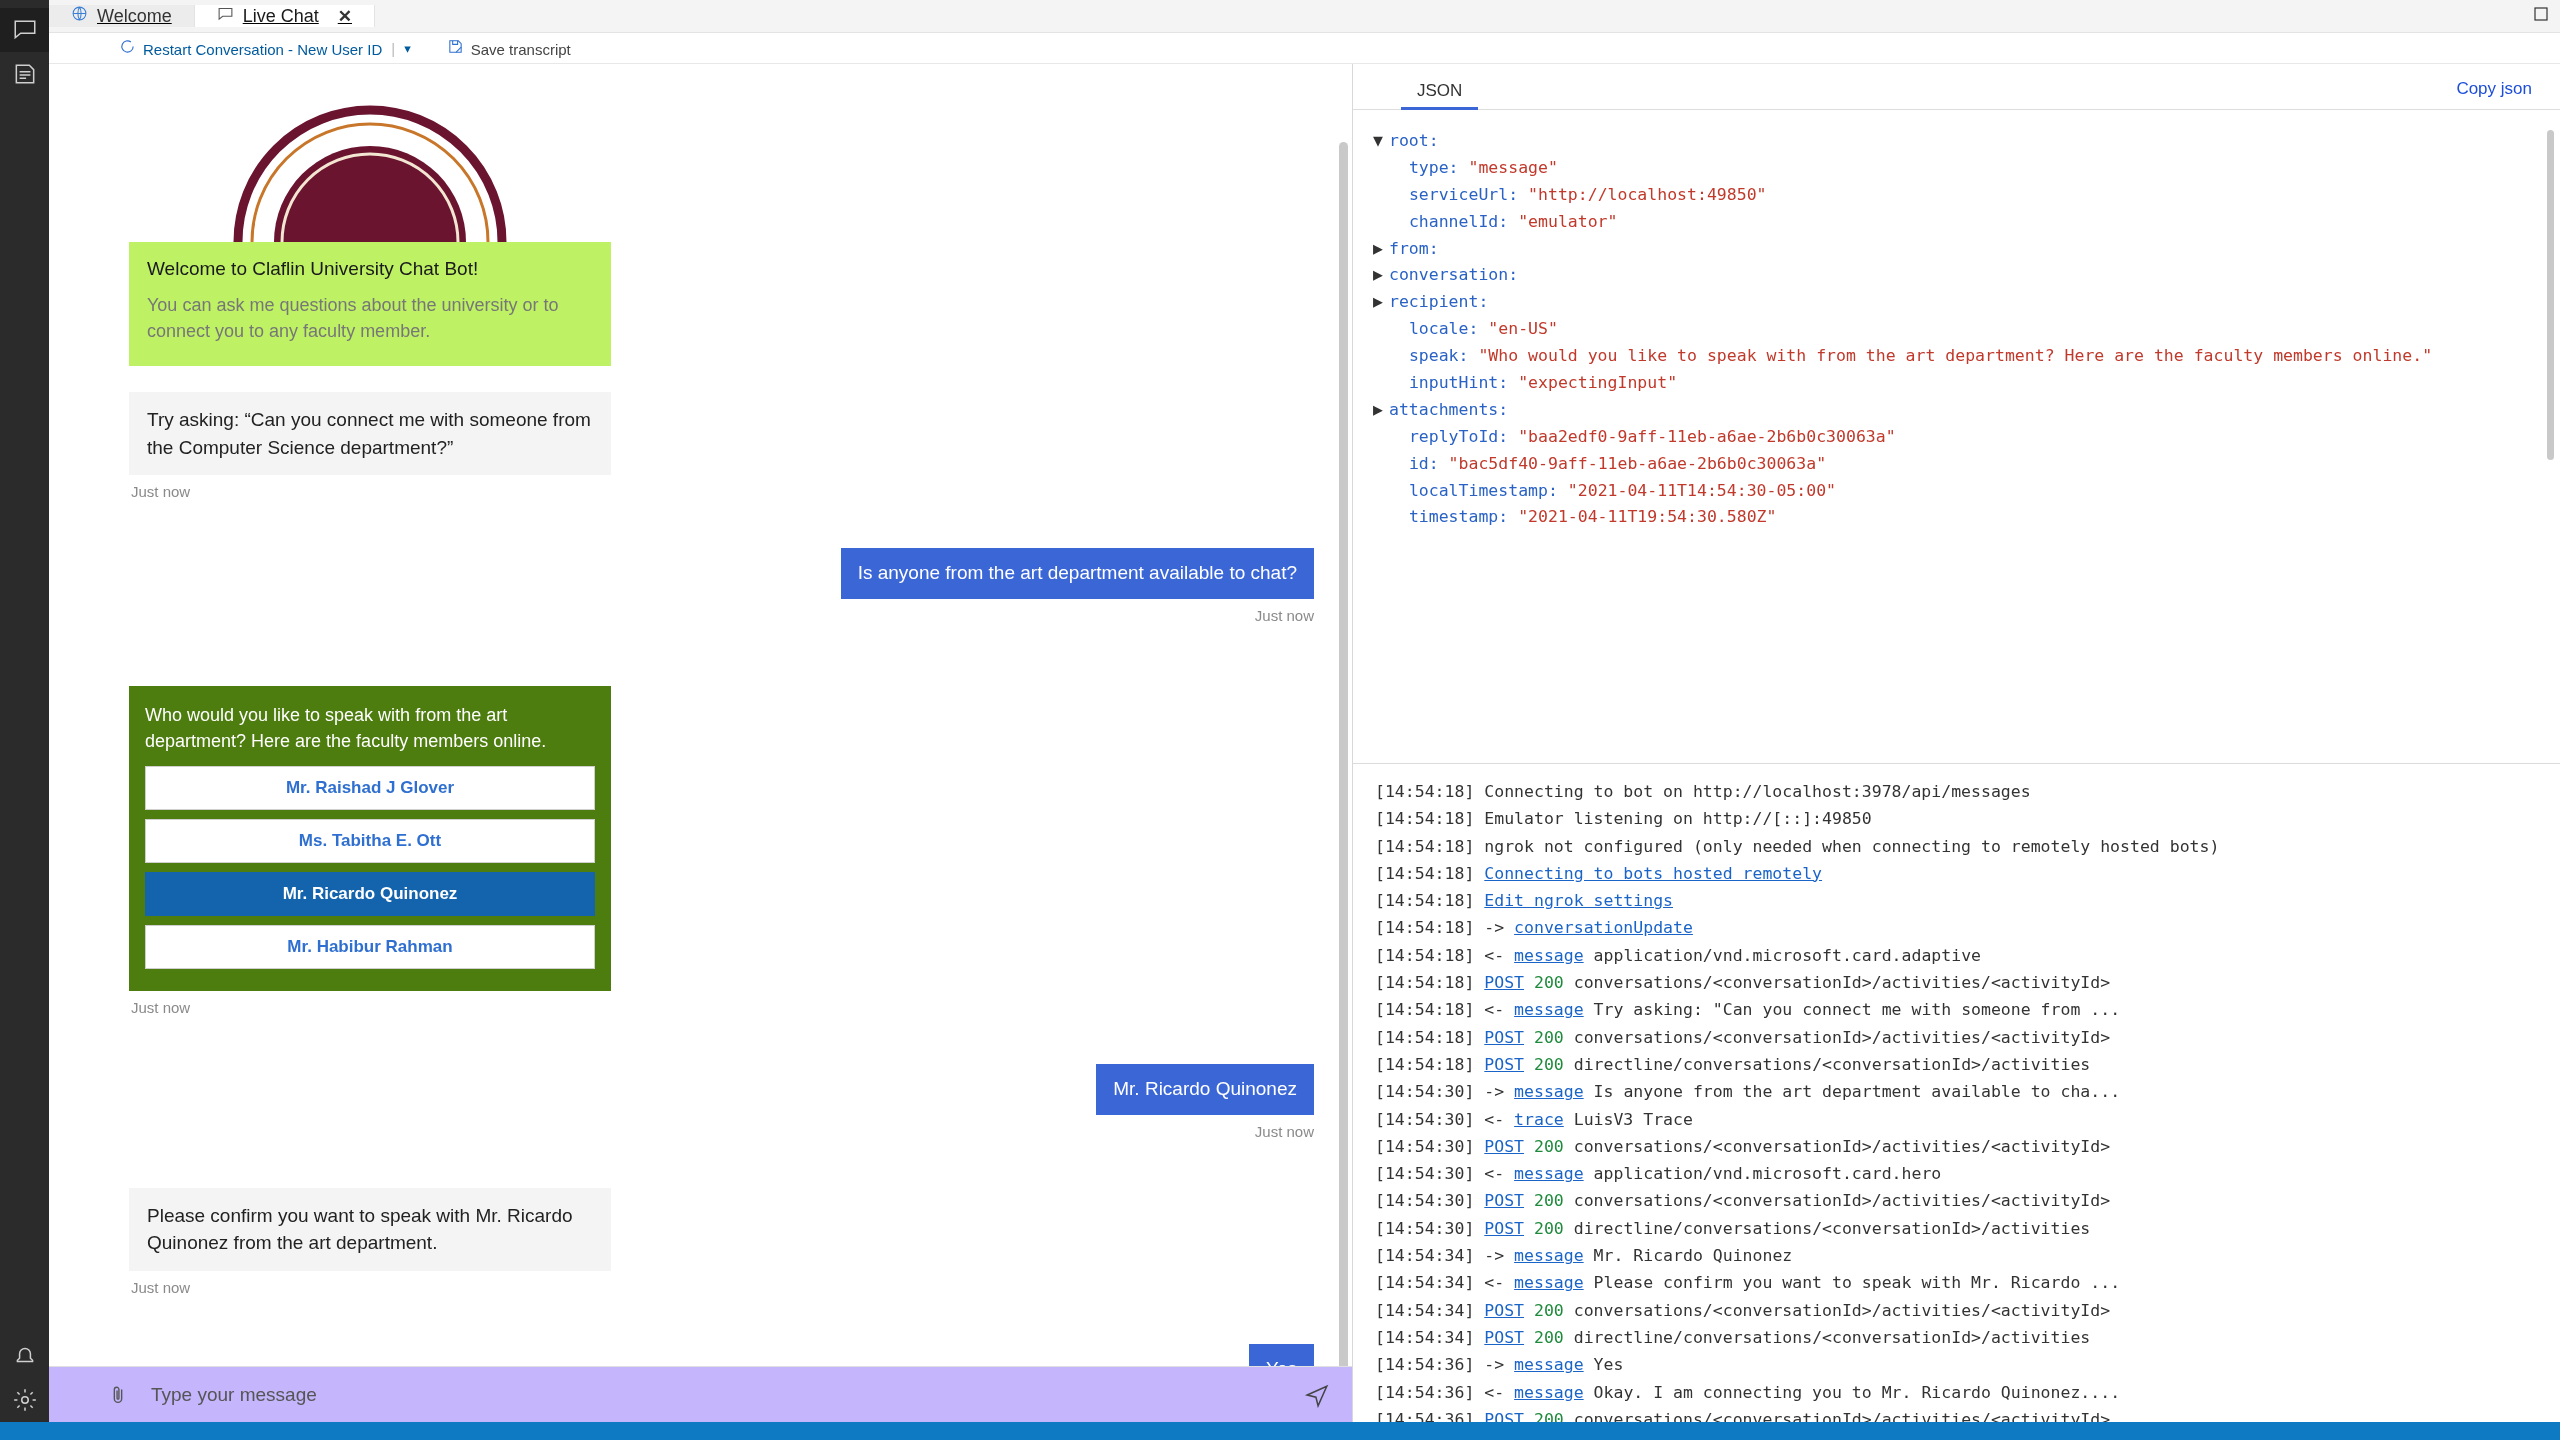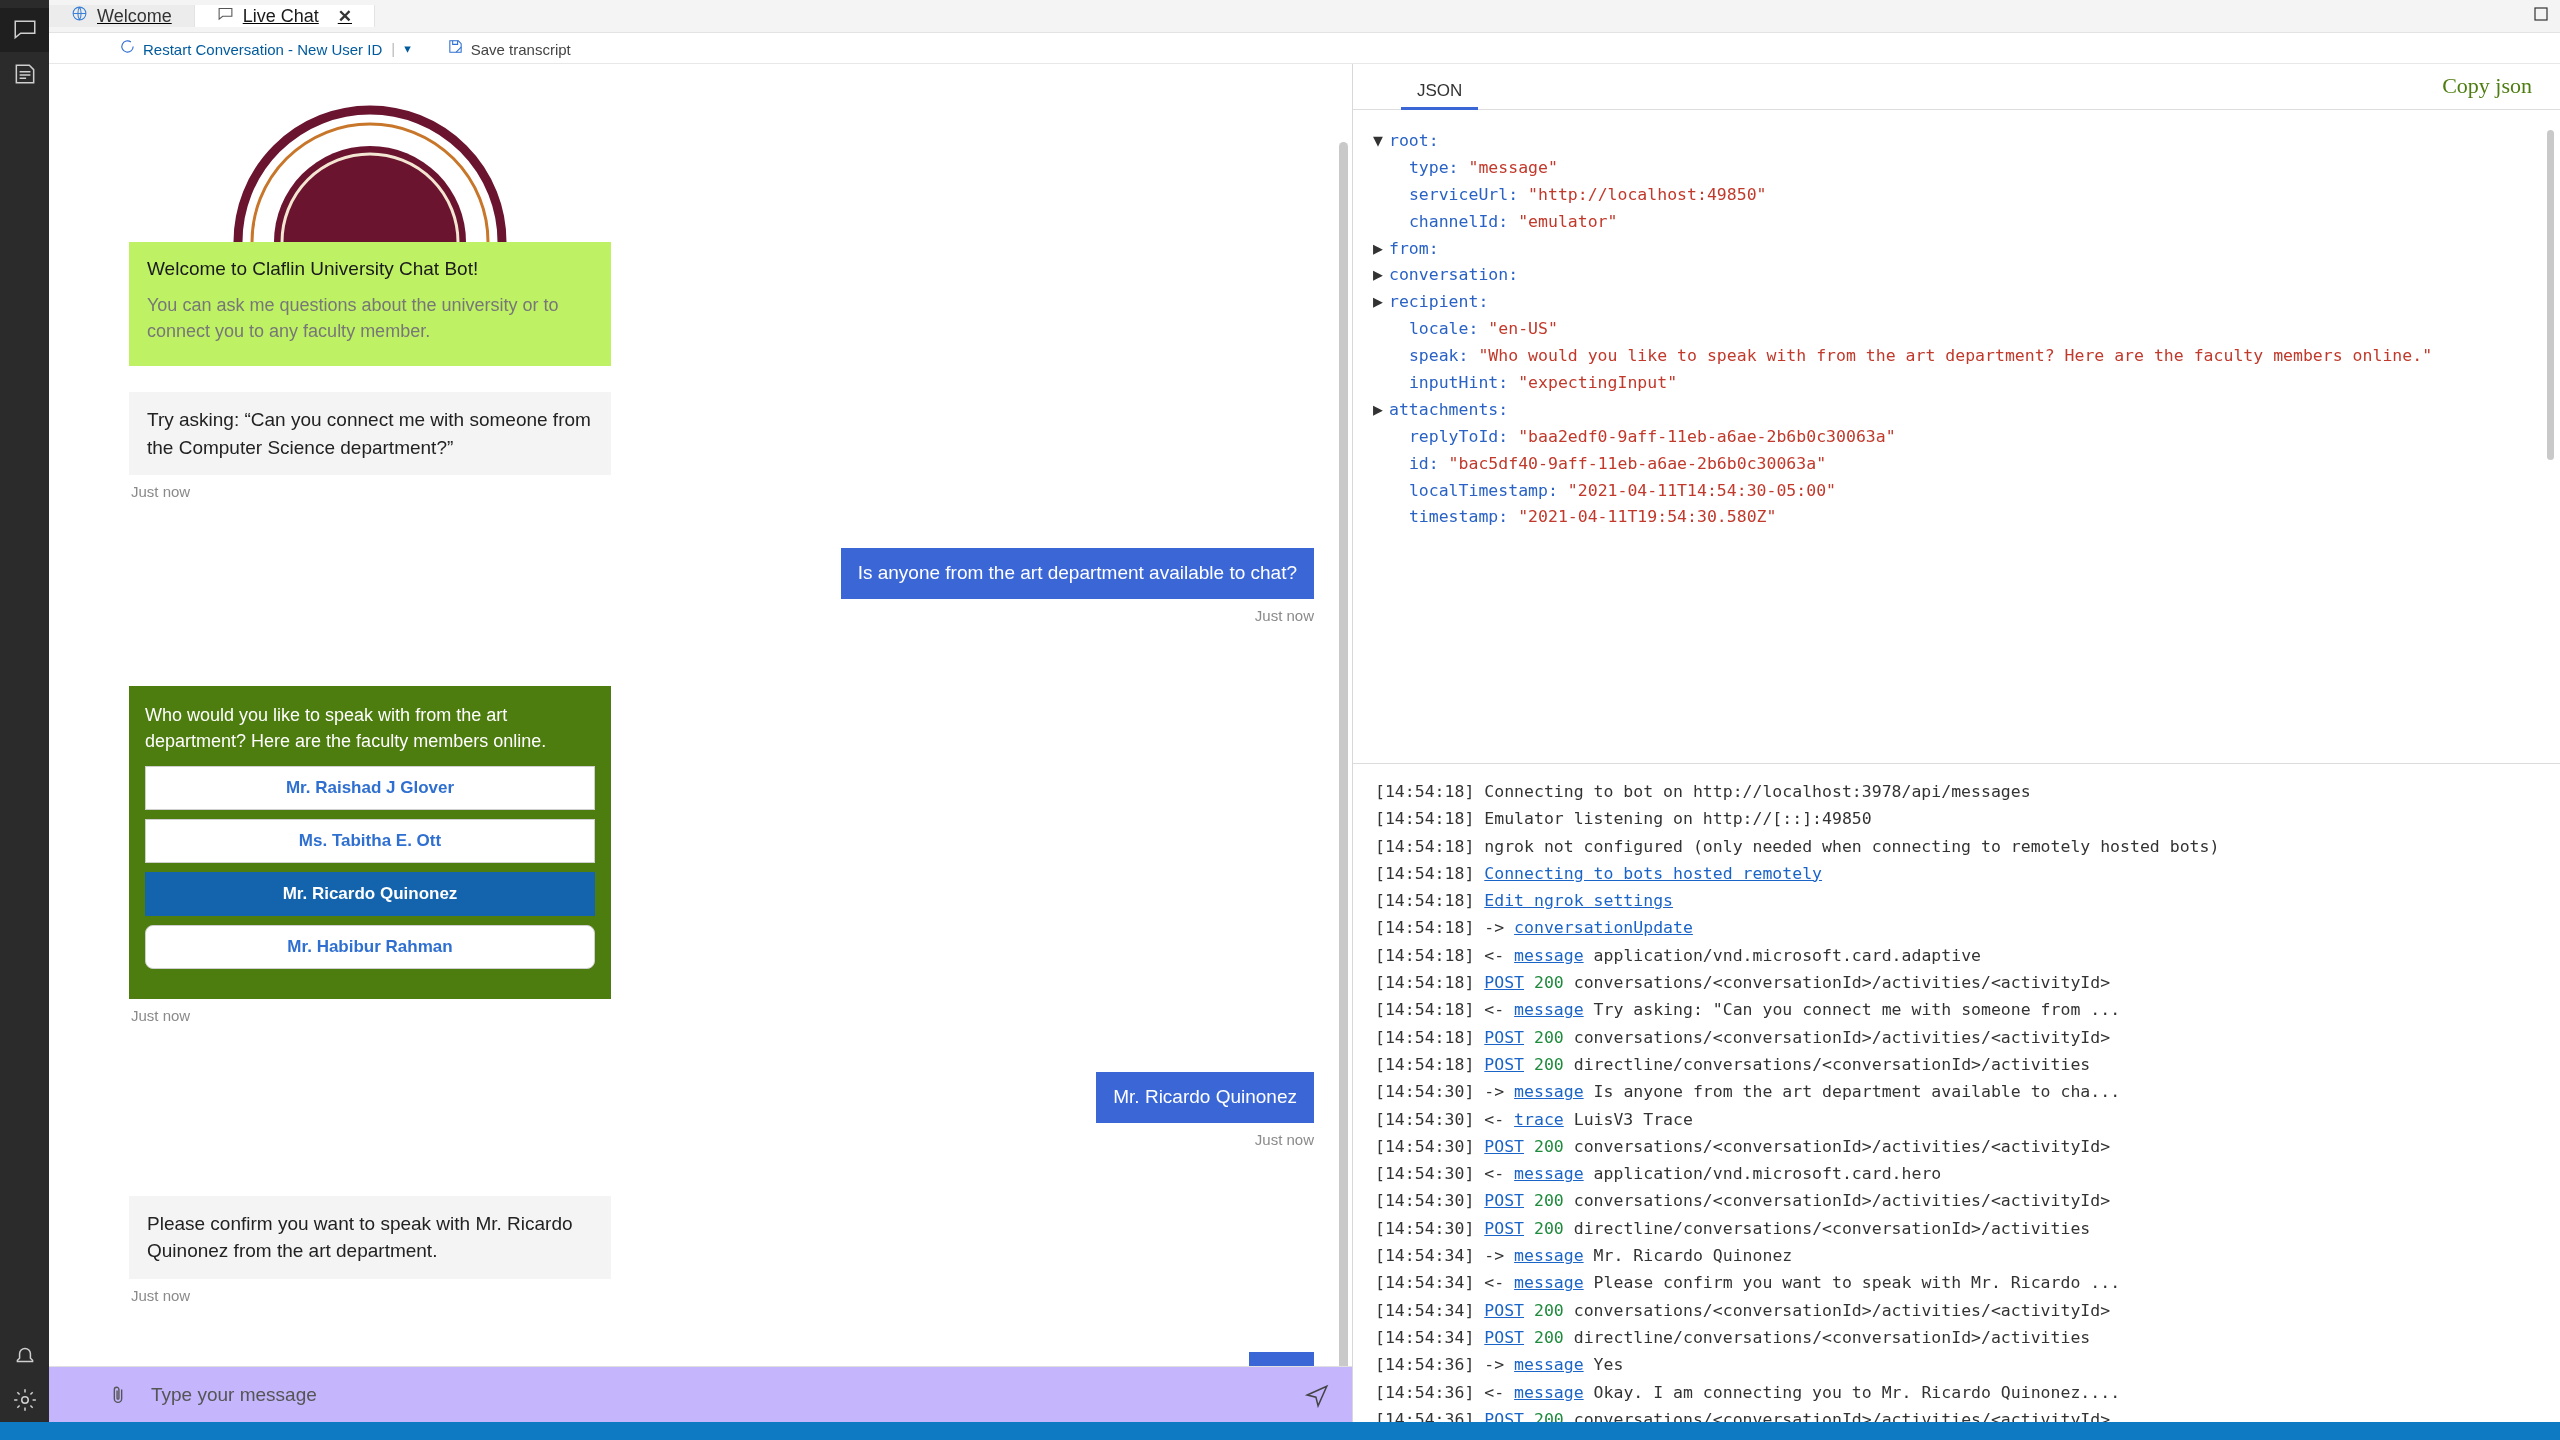--- a/index.html
+++ b/index.html
@@ -120,21 +120,21 @@
   
   .goldcard {
     background: #4d7c0f; width: 482px; padding: 16px 16px 18px 16px;
   }
   .goldtext { color: #fff; font-size: 18px; line-height: 1.45; margin-bottom: 12px; }
   .goldbtn {
     display: block; width: 100%; background: #ffffff; border: 1px solid #cfcfcf;
     text-align: center; font-size: 17px; font-weight: bold; color: #2f6fd0;
     padding: 11px 0; margin-bottom: 9px; cursor: pointer;
   }
-  .goldbtn:last-child { margin-bottom: 12px; border-radius: 8px; }
+  .goldbtn:last-child { margin-bottom: 4px; }
   .goldbtn.sel { background: #1463ad; color: #ffffff; border-color: #1463ad; }
 
   .vgap-s { height: 26px; }
   .vgap-m { height: 48px; }
   .vgap-l { height: 62px; }
 
   
   .composer {
     flex: 0 0 56px; border-top: 1px solid #e0e0e0; background: #c4b5fd;
     display: flex; align-items: center; padding: 0 22px 0 58px; gap: 20px;
@@ -154,21 +154,21 @@
     border-bottom: 1px solid #dddddd; padding: 0 28px 0 0; position: relative;
   }
   .insp-tab {
     margin-left: 48px; font-size: 17px; color: #333; padding: 0 16px 8px 16px;
     position: relative; cursor: pointer;
   }
   .insp-tab .underline {
     position: absolute; left: 0; right: 0; bottom: -1px; height: 3px; background: #3a66d6;
   }
   .copyjson {
-    margin-left: auto; font-size: 22px; color: #4d7c0f; padding-bottom: 10px; cursor: pointer; font-family: Liberation Serif, serif;
+    margin-left: auto; font-size: 17px; color: #1d4ed8; padding-bottom: 10px; cursor: pointer;
   }
 
   .jsonview {
     flex: 0 0 654px; overflow: hidden; padding: 18px 0 0 20px;
     font-family: "DejaVu Sans Mono", monospace; font-size: 16.5px; line-height: 1.63;
     border-bottom: 1px solid #dcdcdc; position: relative;
   }
   .jline { white-space: pre; }
   .jarrow { display: inline-block; width: 16px; color: #333; }
   .k { color: #2962c4; }

